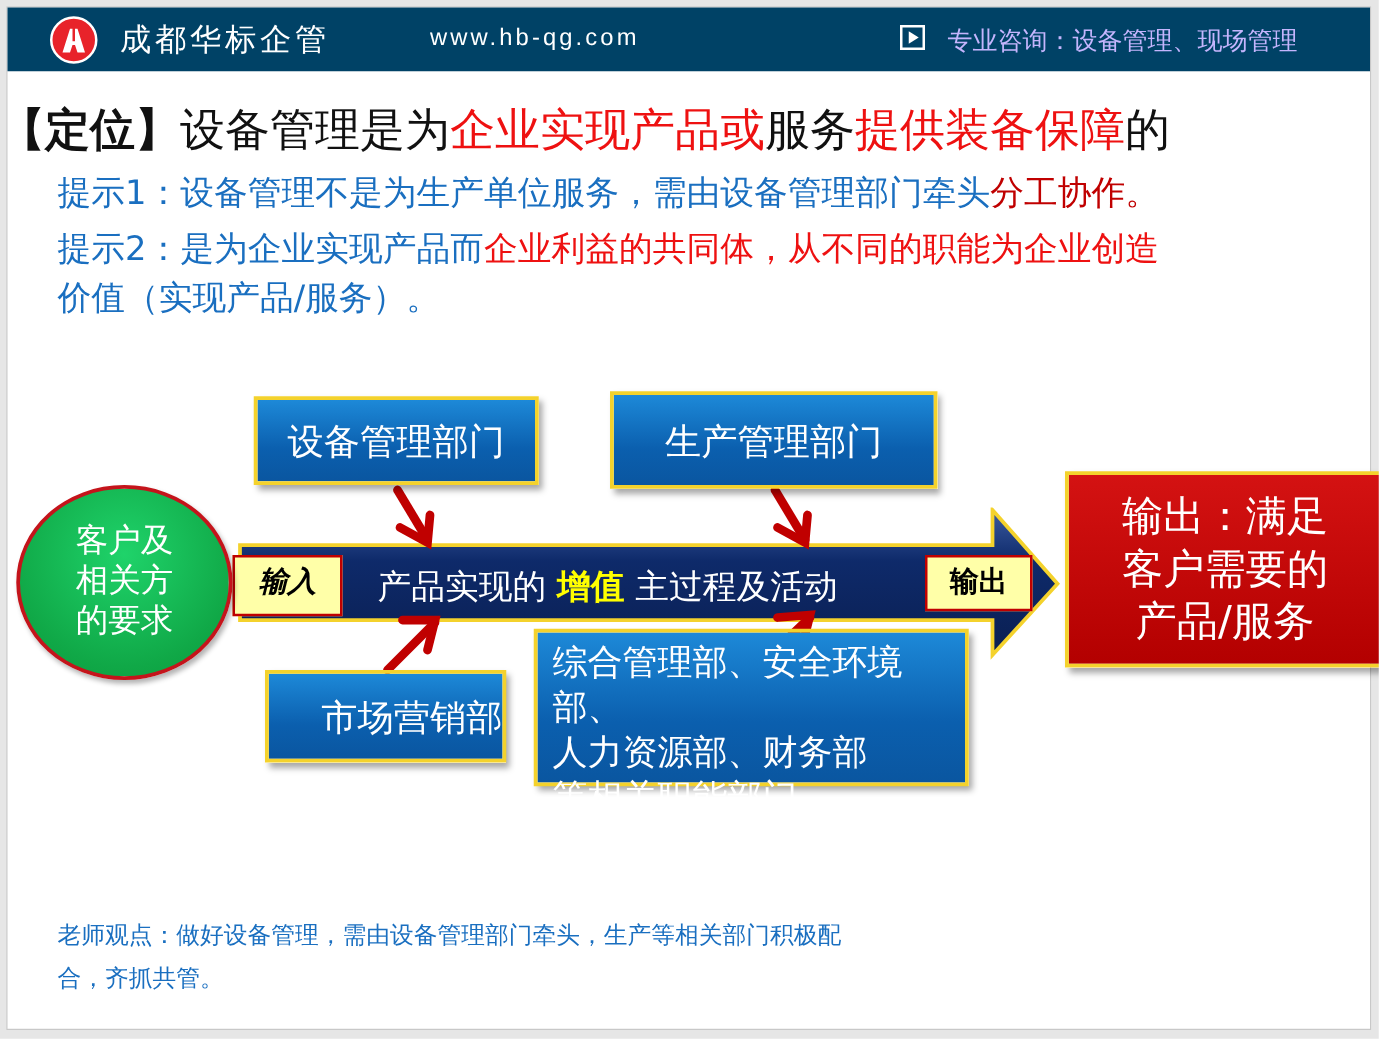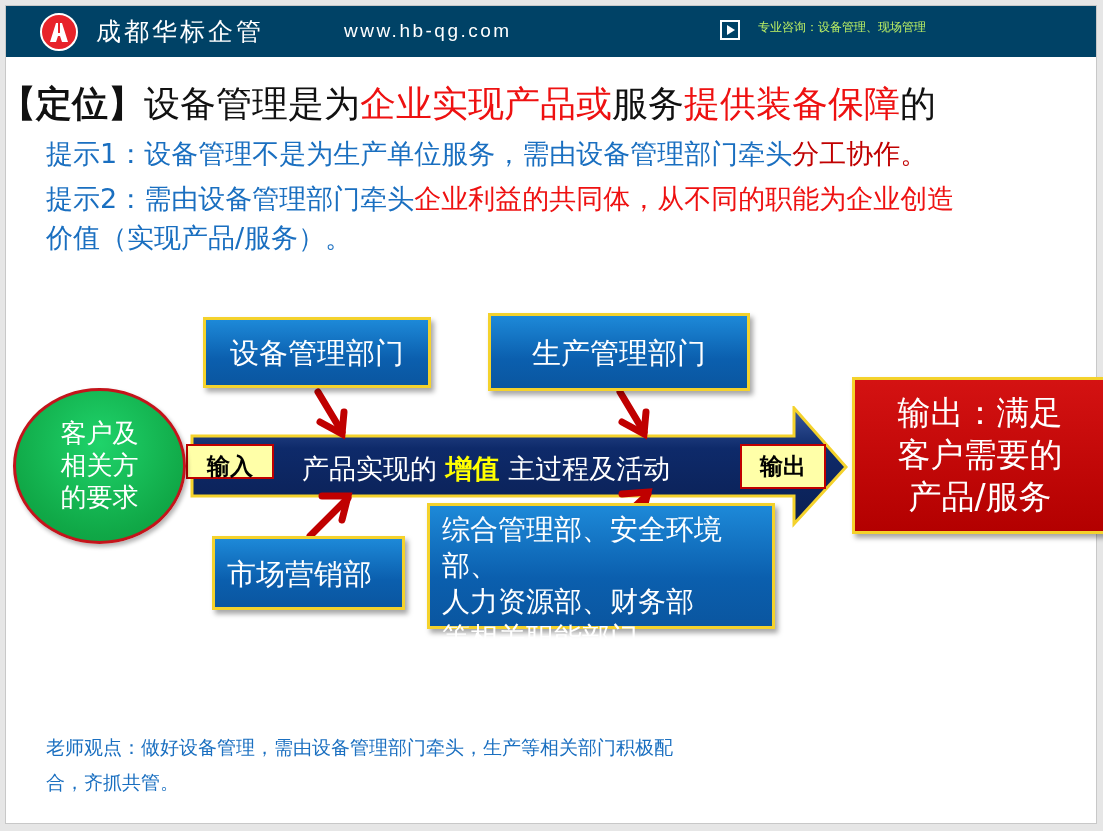--- a/index.html
+++ b/index.html
@@ -11,21 +11,21 @@
   .logo{position:absolute;left:34px;top:7px;width:38px;height:38px;border-radius:50%;
         background:#e8232a;border:2px solid #fff;box-sizing:border-box;}
   .logo svg{position:absolute;left:6px;top:6px;}
   .brand{position:absolute;left:90px;top:9px;color:#fff;font-size:25px;letter-spacing:3px;
          font-family:"DejaVu Serif","Liberation Serif",serif;}
   .url{position:absolute;left:338px;top:14px;color:#fff;font-size:19px;letter-spacing:2.5px;
        font-family:"Liberation Sans",sans-serif;}
   .play{position:absolute;left:714px;top:14px;width:20px;height:20px;border:2px solid #fff;box-sizing:border-box;}
   .play:after{content:"";position:absolute;left:5px;top:3px;border-left:8px solid #fff;
        border-top:5px solid transparent;border-bottom:5px solid transparent;}
-  .crumb{position:absolute;left:752px;top:13px;color:#bef264;font-size:12px;}
+  .crumb{position:absolute;left:752px;top:13px;color:#c4b5fd;font-size:20px;}
   .title{position:absolute;left:0;width:1103px;top:80px;font-size:36px;color:#111;white-space:nowrap;}
   .title b{font-weight:bold;}
   .red{color:#ee1111;}
   .darkred{color:#c00000;}
   .hint{position:absolute;left:46px;font-size:27px;color:#1a6fc0;white-space:nowrap;}
   .h1{top:136px;} .h2{top:181px;} .h3{top:220px;}
   .box{position:absolute;background:linear-gradient(#1d89d8,#0b5fae 60%,#0a56a0);color:#fff;
        border:3px solid #f4d22c;box-sizing:border-box;box-shadow:3px 4px 5px rgba(0,0,0,.35);}
   .box .txt{position:absolute;left:0;right:0;text-align:center;font-size:29px;}
   .b1{left:203px;top:317px;width:228px;height:71px;}
@@ -38,21 +38,21 @@
        box-shadow:3px 4px 5px rgba(0,0,0,.35);color:#fff;text-align:center;font-size:33px;line-height:42px;padding-top:12px;}
   .circle{position:absolute;left:13px;top:388px;width:173px;height:156px;border-radius:50%;
        background:radial-gradient(circle at 50% 35%,#1fd36a,#10a847 70%,#0a9a3d);border:3px solid #c4141b;
        box-sizing:border-box;color:#fff;text-align:center;font-size:26px;line-height:32px;padding-top:26px;
        box-shadow:2px 3px 4px rgba(0,0,0,.3);}
   .arrow{position:absolute;left:190px;top:406px;}
   .bar-text{position:absolute;left:302px;top:451px;color:#fff;font-size:27px;white-space:nowrap;}
   .bar-text .hl{color:#ffff00;font-weight:bold;}
   .tag{position:absolute;background:#ffffa8;border:2px solid #c00000;box-sizing:border-box;
        font-weight:bold;font-size:23px;color:#000;text-align:center;}
-  .t-in{left:186px;top:444px;width:88px;height:35px;line-height:40px;}
+  .t-in{left:186px;top:444px;width:88px;height:49px;line-height:40px;font-style:italic;}
   .t-out{left:740px;top:444px;width:86px;height:45px;line-height:40px;}
   .foot{position:absolute;left:46px;font-size:19px;color:#1a6fc0;white-space:nowrap;}
   .f1{top:735px;} .f2{top:770px;}
 </style>
 </head>
 <body>
 
 <div class="slide"></div>
 
 <div class="header">
@@ -65,21 +65,21 @@
   <div class="url">www.hb-qg.com</div>
   <div class="play"></div>
   <div class="crumb">专业咨询：设备管理、现场管理</div>
 </div>
 
 <div class="title">
   <b>【</b><b>定位</b><b>】</b><span>设备管理是为</span><span class="red">企业实现产品或</span><span>服务</span><span class="red">提供装备保障</span><span>的</span>
 </div>
 
 <div class="hint h1"><span>提示1：设备管理不是为生产单位服务，需由设备管理部门牵头</span><span class="darkred">分工协作。</span></div>
-<div class="hint h2"><span>提示2：需由设备管理部门牵头</span><span class="red">企业利益的共同体，从不同的职能为企业创造</span></div>
+<div class="hint h2"><span>提示2：是为企业实现产品而</span><span class="red">企业利益的共同体，从不同的职能为企业创造</span></div>
 <div class="hint h3 red">价值（实现产品/服务）。</div>
 
 <svg class="arrow" width="660" height="122" viewBox="0 0 660 122">
   <defs>
     <linearGradient id="navy" x1="0" y1="0" x2="0" y2="1">
       <stop offset="0" stop-color="#3a5aa0"></stop>
         <stop offset="0.35" stop-color="#0e2a6a"></stop>
         <stop offset="1" stop-color="#0a1f52"></stop>
     </linearGradient>
   </defs>
@@ -116,21 +116,21 @@
   <div>的要求</div>
 </div>
 
 <div class="box b1">
   <div class="txt" style="top:14px;">设备管理部门</div>
 </div>
 <div class="box b2">
   <div class="txt" style="top:18px;">生产管理部门</div>
 </div>
 <div class="box b3">
-  <div class="txt" style="top:16px;text-align:left;left:12px;">市场营销部</div>
+  <div class="txt" style="top:16px;text-align:right;left:12px;">市场营销部</div>
 </div>
 <div class="box b4">
   <div class="txt">
     <div>综合管理部、安全环境部、</div>
     <div>人力资源部、财务部</div>
     <div>等相关职能部门</div>
   </div>
 </div>
 
 <div class="redbox">

